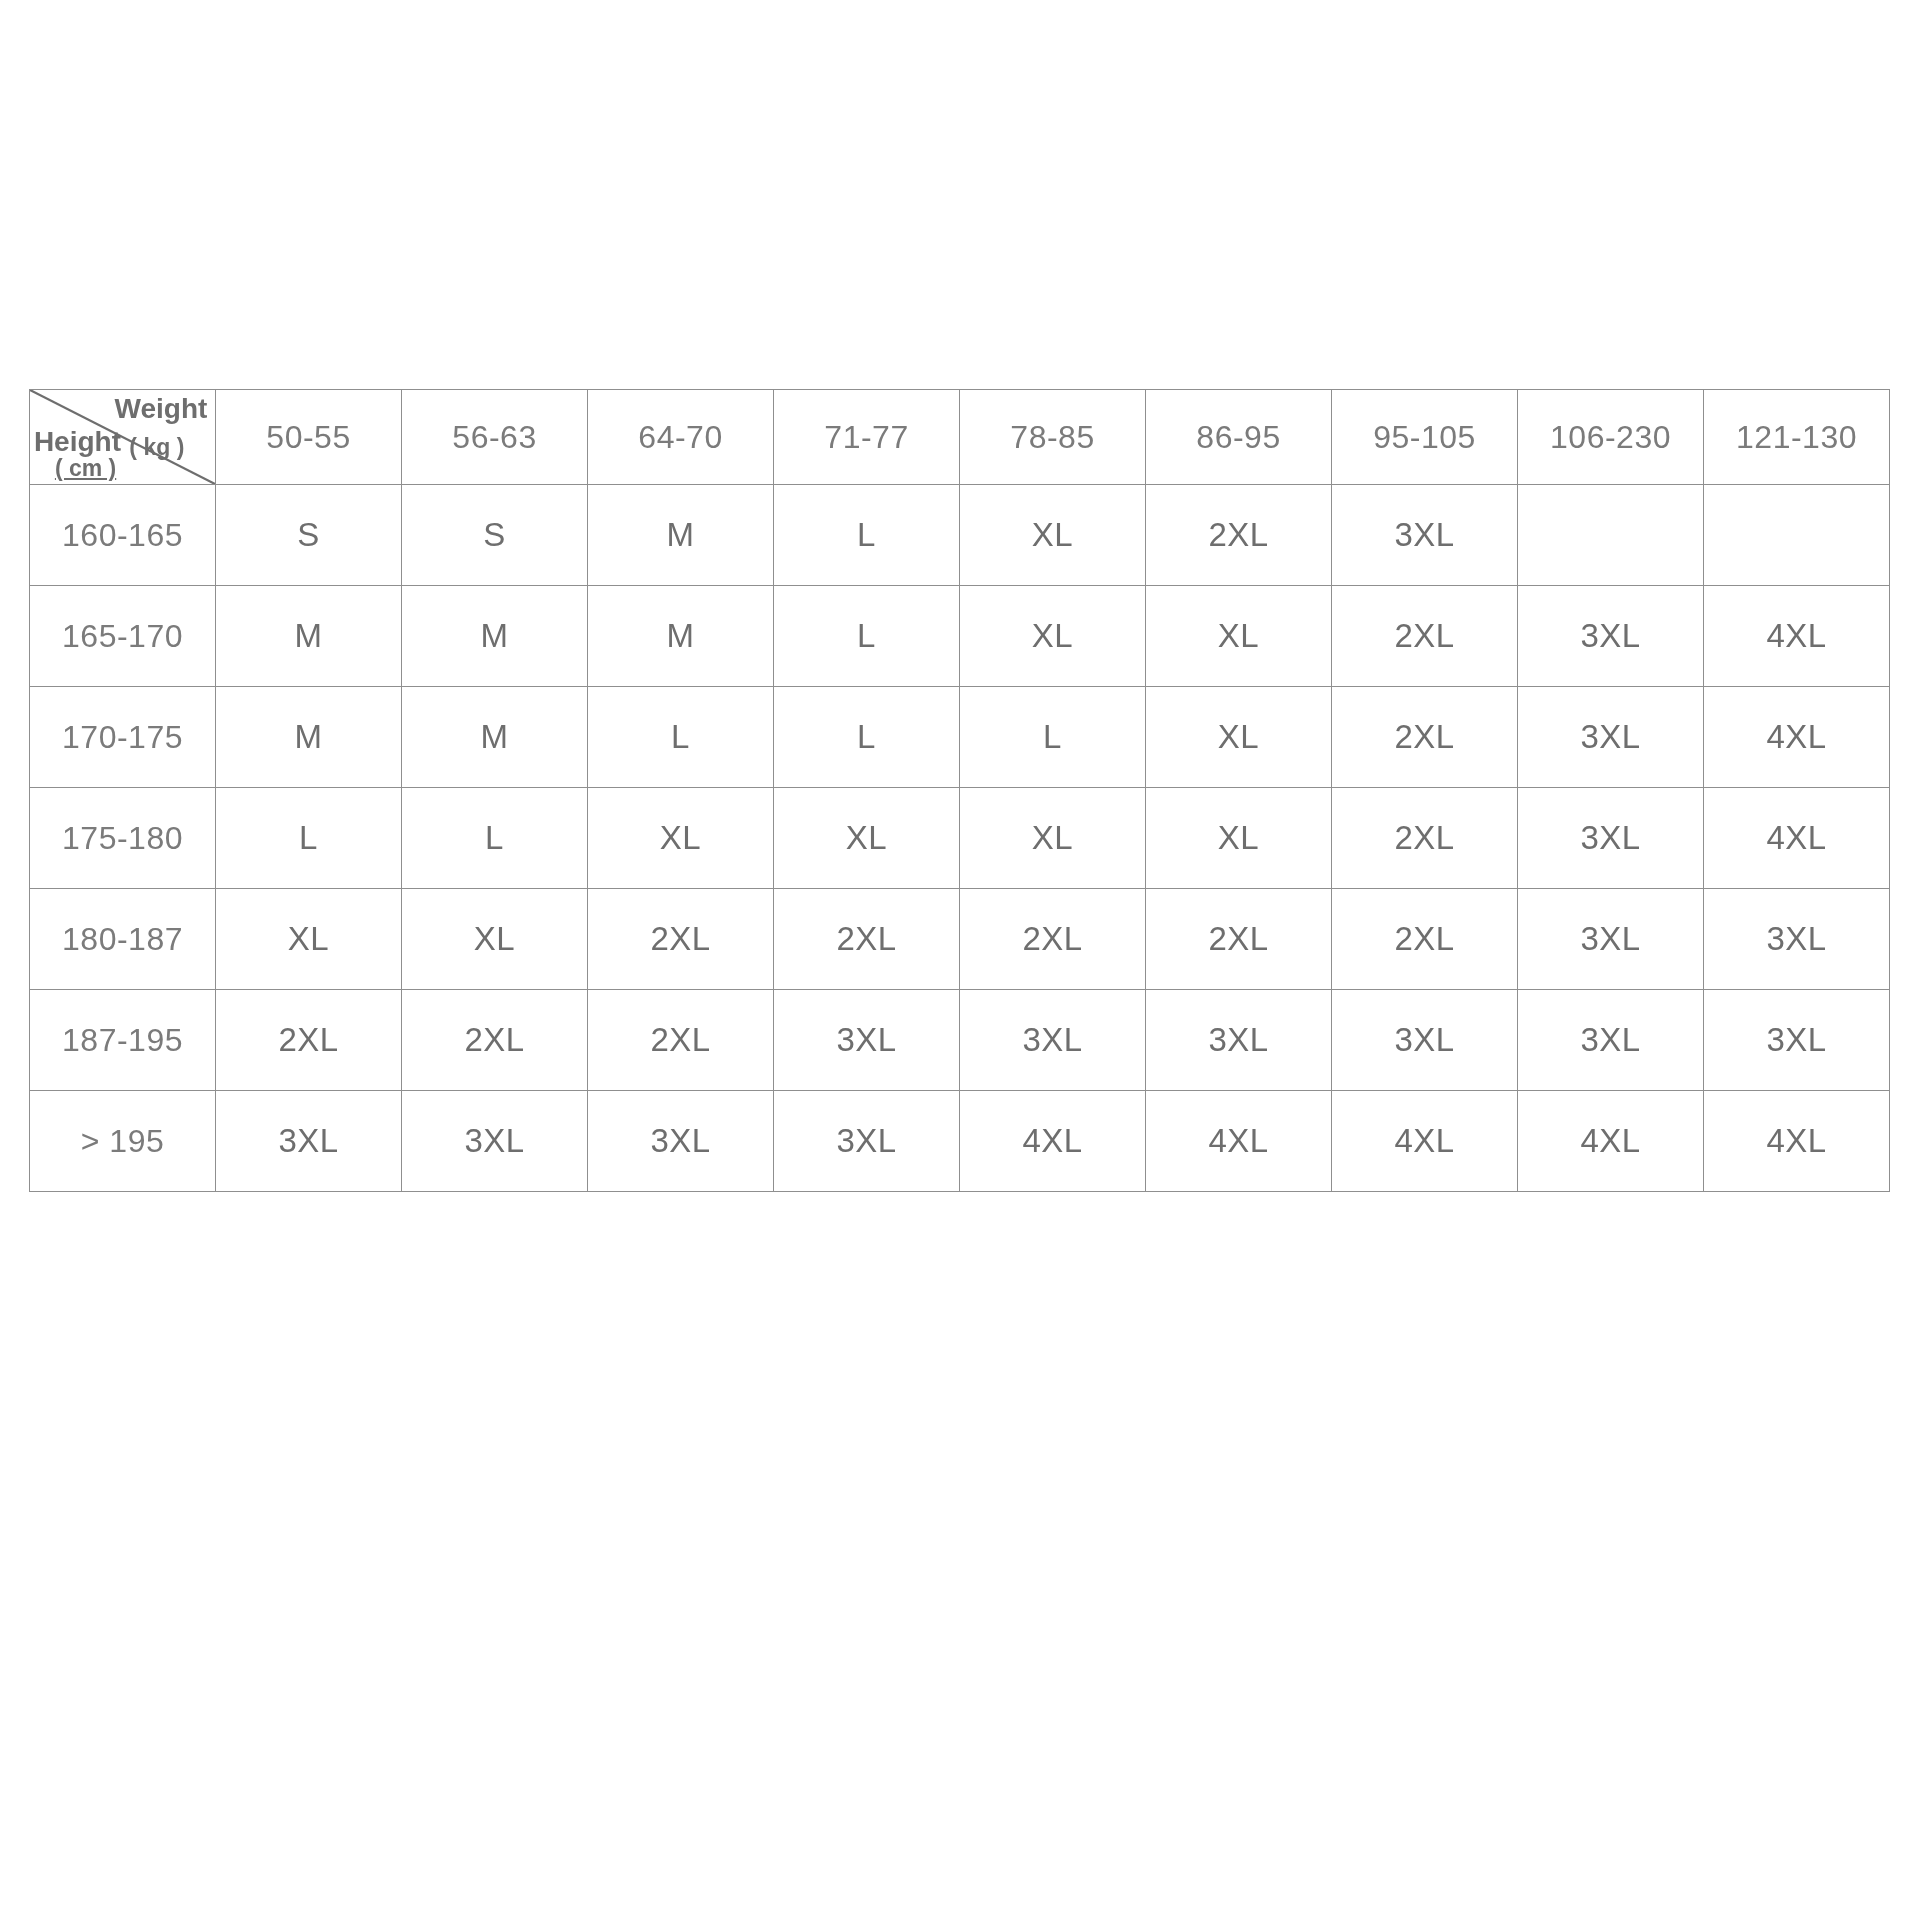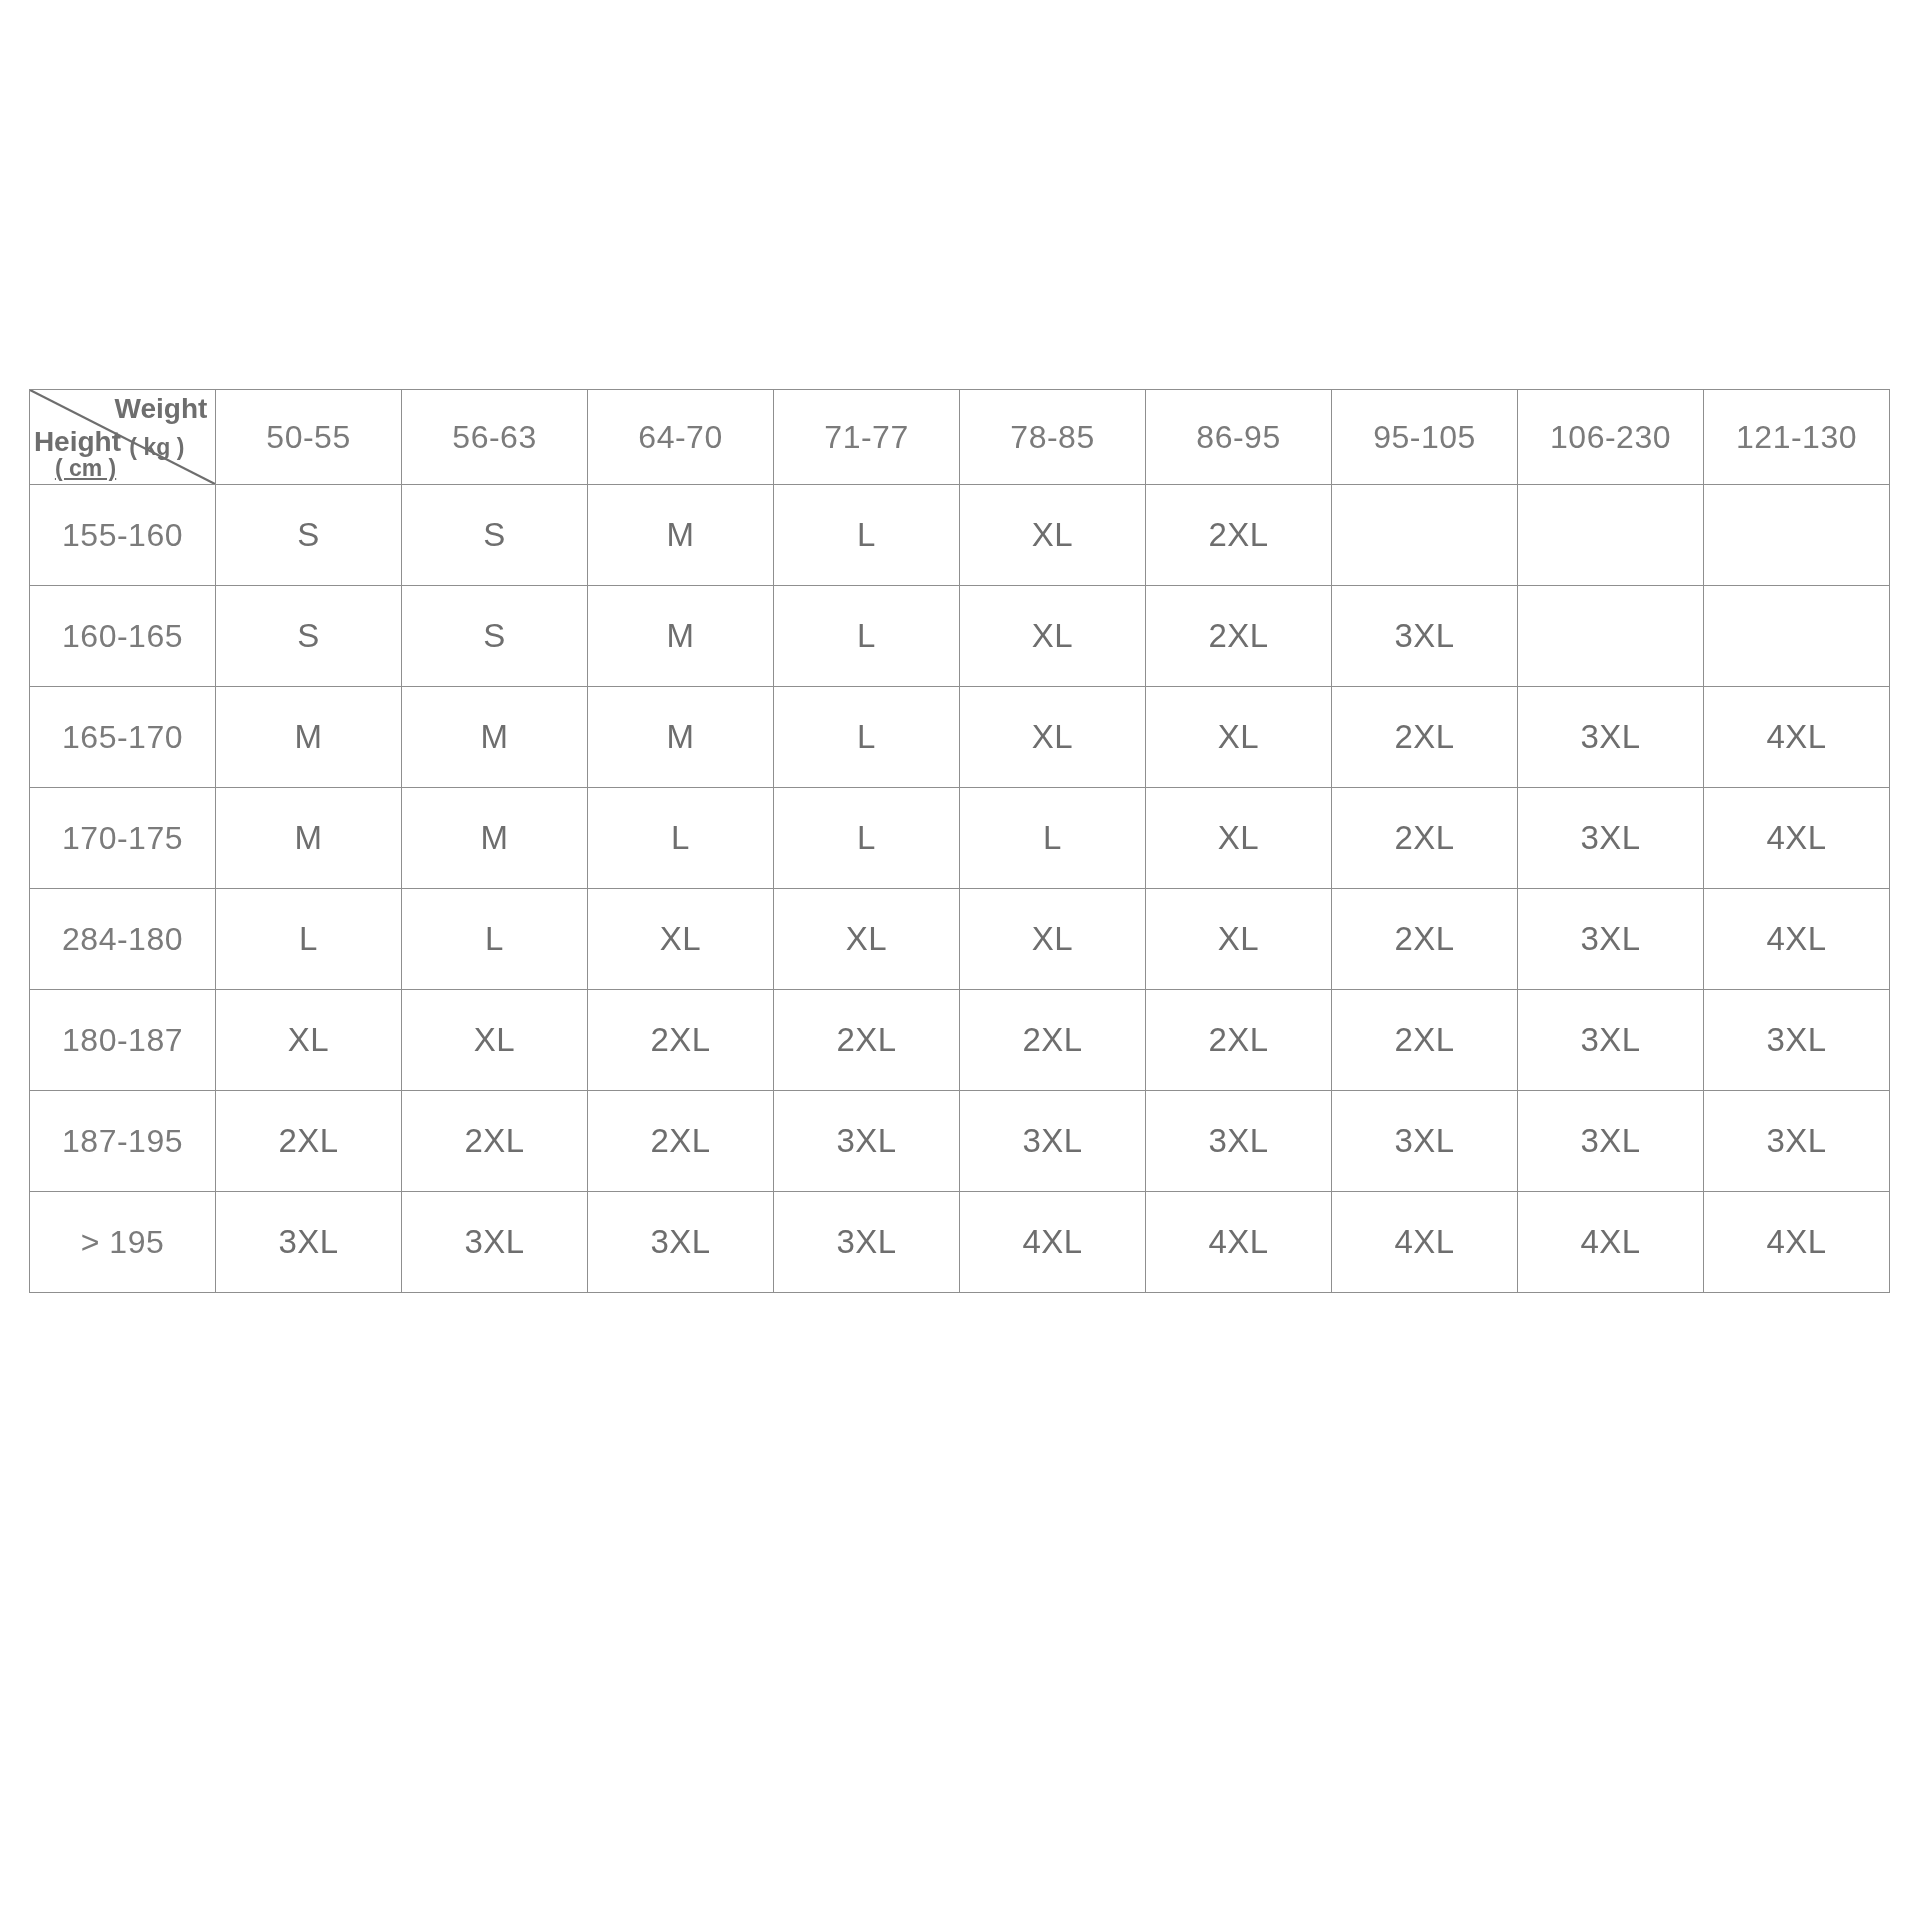--- a/index.html
+++ b/index.html
@@ -180,32 +180,20 @@
           <th class="col-head">71-77</th>
           <th class="col-head">78-85</th>
           <th class="col-head">86-95</th>
           <th class="col-head">95-105</th>
           <th class="col-head">106-230</th>
           <th class="col-head">121-130</th>
         </tr>
       </thead>
       <tbody id="chart-body">
           <tr class="body-row">
-            <td class="row-head">155-160</td>
-            <td class="cell sz-S">S</td>
-            <td class="cell sz-S">S</td>
-            <td class="cell sz-M">M</td>
-            <td class="cell sz-L">L</td>
-            <td class="cell sz-XL">XL</td>
-            <td class="cell sz-2XL">2XL</td>
-            <td class="cell sz-none"></td>
-            <td class="cell sz-none"></td>
-            <td class="cell sz-none"></td>
-          </tr>
-          <tr class="body-row">
             <td class="row-head">160-165</td>
             <td class="cell sz-S">S</td>
             <td class="cell sz-S">S</td>
             <td class="cell sz-M">M</td>
             <td class="cell sz-L">L</td>
             <td class="cell sz-XL">XL</td>
             <td class="cell sz-2XL">2XL</td>
             <td class="cell sz-3XL">3XL</td>
             <td class="cell sz-none"></td>
             <td class="cell sz-none"></td>
@@ -228,21 +216,21 @@
             <td class="cell sz-M">M</td>
             <td class="cell sz-L">L</td>
             <td class="cell sz-L">L</td>
             <td class="cell sz-L">L</td>
             <td class="cell sz-XL">XL</td>
             <td class="cell sz-2XL">2XL</td>
             <td class="cell sz-3XL">3XL</td>
             <td class="cell sz-4XL">4XL</td>
           </tr>
           <tr class="body-row">
-            <td class="row-head">284-180</td>
+            <td class="row-head">175-180</td>
             <td class="cell sz-L">L</td>
             <td class="cell sz-L">L</td>
             <td class="cell sz-XL">XL</td>
             <td class="cell sz-XL">XL</td>
             <td class="cell sz-XL">XL</td>
             <td class="cell sz-XL">XL</td>
             <td class="cell sz-2XL">2XL</td>
             <td class="cell sz-3XL">3XL</td>
             <td class="cell sz-4XL">4XL</td>
           </tr>

